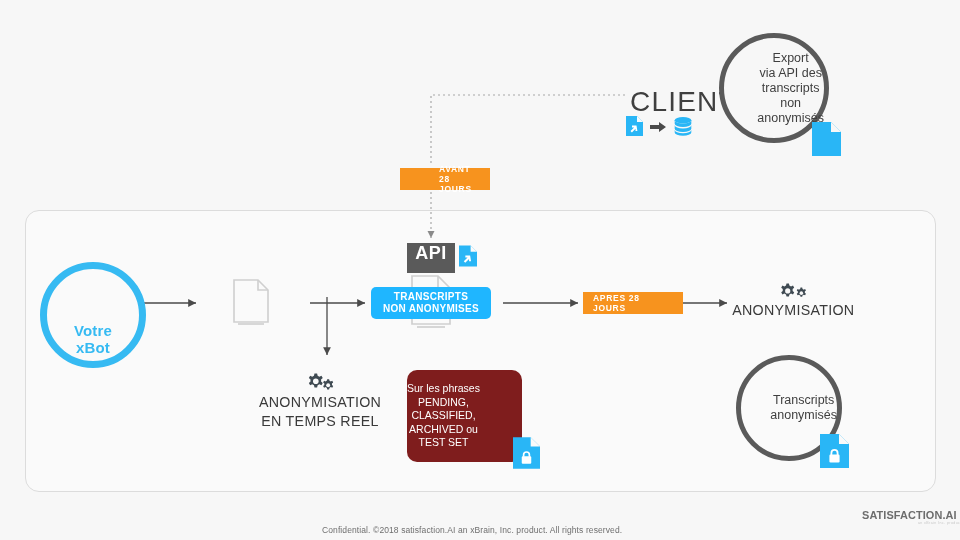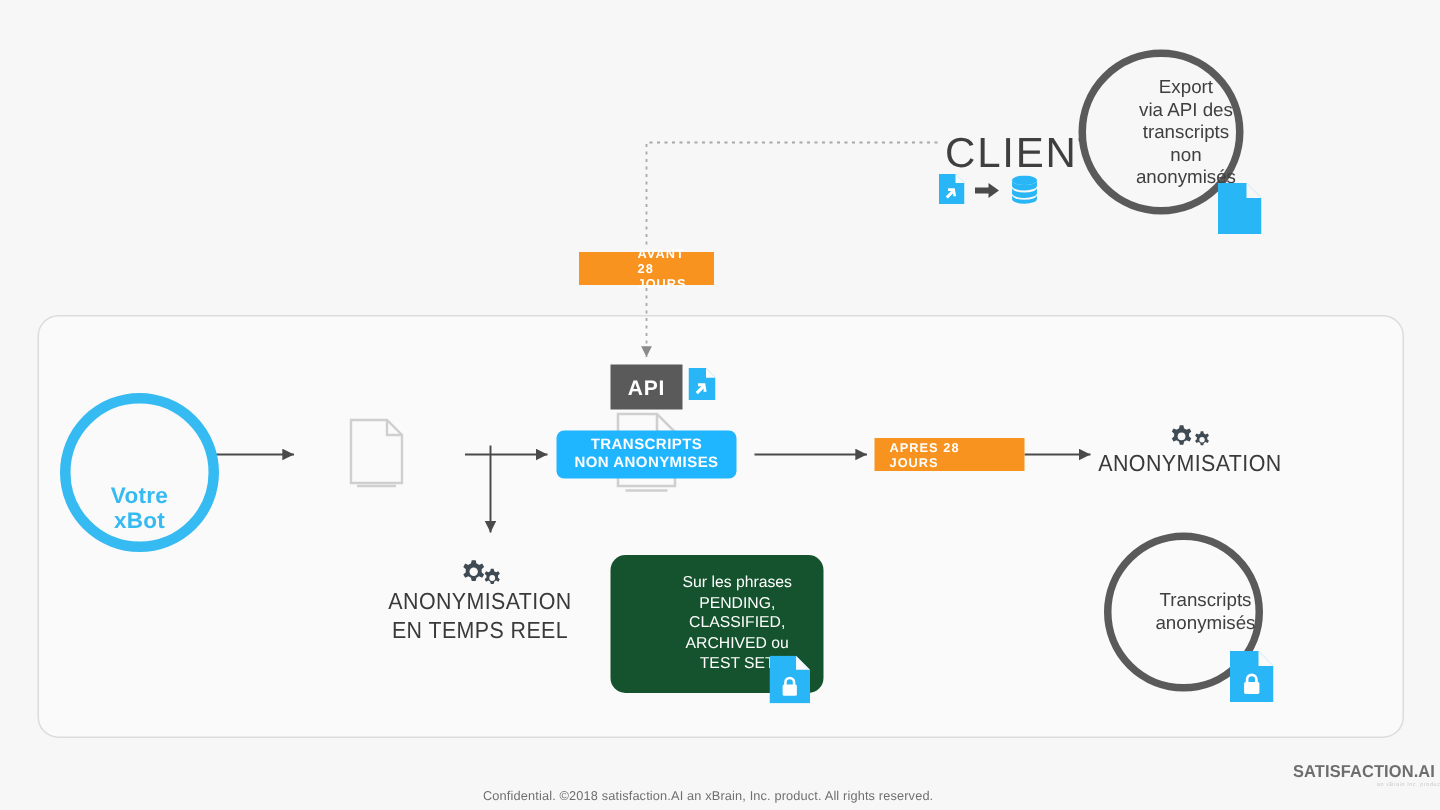--- a/index.html
+++ b/index.html
@@ -53,44 +53,44 @@
   }
   .client-icons{left:626px;top:116px;display:flex;align-items:center;gap:7px;}
 
   
   .badge-orange{
     background:#f7931e;color:#ffffff;
     font-size:8.5px;font-weight:bold;letter-spacing:.7px;
     display:flex;align-items:center;
     padding:0 10px;box-sizing:border-box;
   }
-  .badge-avant{left:386px;top:168px;width:90px;height:22px;padding-left:39px;}
+  .badge-avant{left:400px;top:168px;width:90px;height:22px;padding-left:39px;}
   .badge-apres{left:583px;top:292px;width:100px;height:22px;}
 
   .api-box{
     left:407px;top:243px;width:48px;height:30px;
     background:#5a5a5a;color:#fff;
-    display:flex;align-items:center;justify-content:center;
-    font-size:14px;font-weight:bold;letter-spacing:.5px;
+    display:flex;align-items:flex-start;justify-content:center;
+    font-size:18px;font-weight:bold;letter-spacing:.5px;
   }
 
   .pill-blue{
     background:#1fb6ff;color:#ffffff;border-radius:5px;
     display:flex;align-items:center;justify-content:center;
     text-align:center;font-weight:bold;box-sizing:border-box;
   }
   .pill-sessions{left:203px;top:292px;width:96px;height:22px;font-size:9.5px;letter-spacing:.4px;}
   .pill-transcripts{left:371px;top:287px;width:120px;height:32px;font-size:10px;line-height:12px;letter-spacing:.3px;}
 
   
   .note-grey{
     left:407px;top:370px;width:115px;height:92px;
-    background:#14532d;border-radius:10px;color:#ffffff;
-    display:flex;align-items:center;justify-content:center;
-    text-align:center;font-size:10.5px;line-height:13.5px;padding-left:27px;
+    background:#7f1d1d;border-radius:10px;color:#ffffff;
+    display:flex;align-items:center;justify-content:flex-start;
+    text-align:center;font-size:10.5px;line-height:13.5px;
   }
 
   
   .anon-head{
     color:#3a3a3a;text-align:center;
     font-size:15.5px;line-height:19px;letter-spacing:.3px;
     font-family:"Liberation Sans Narrow","Liberation Sans",sans-serif;
     font-weight:500;
     transform:scaleX(.92);
   }

